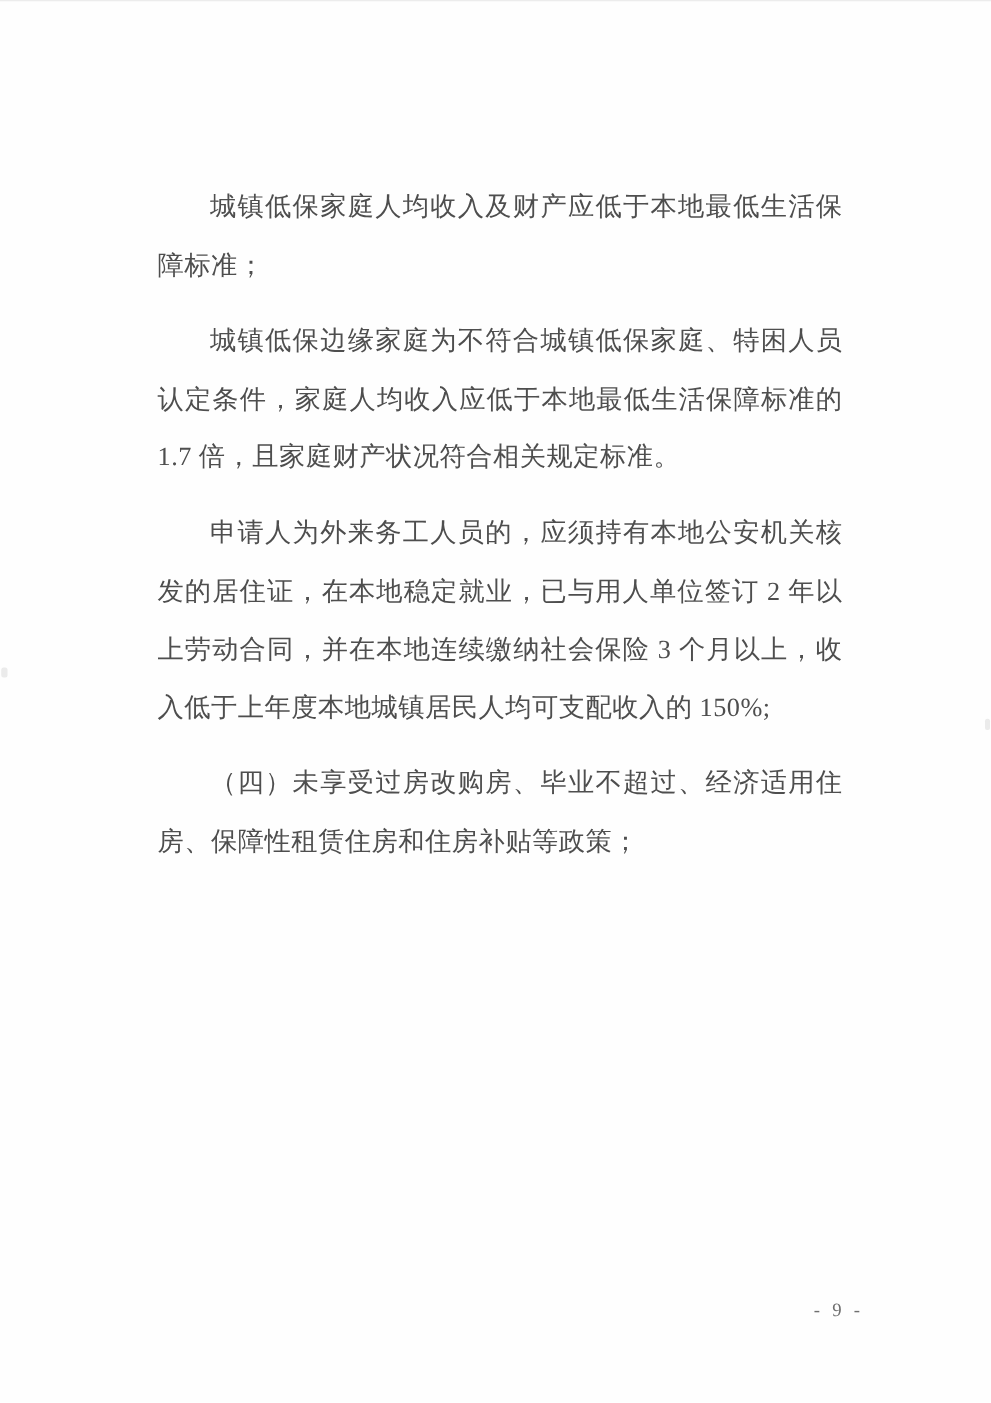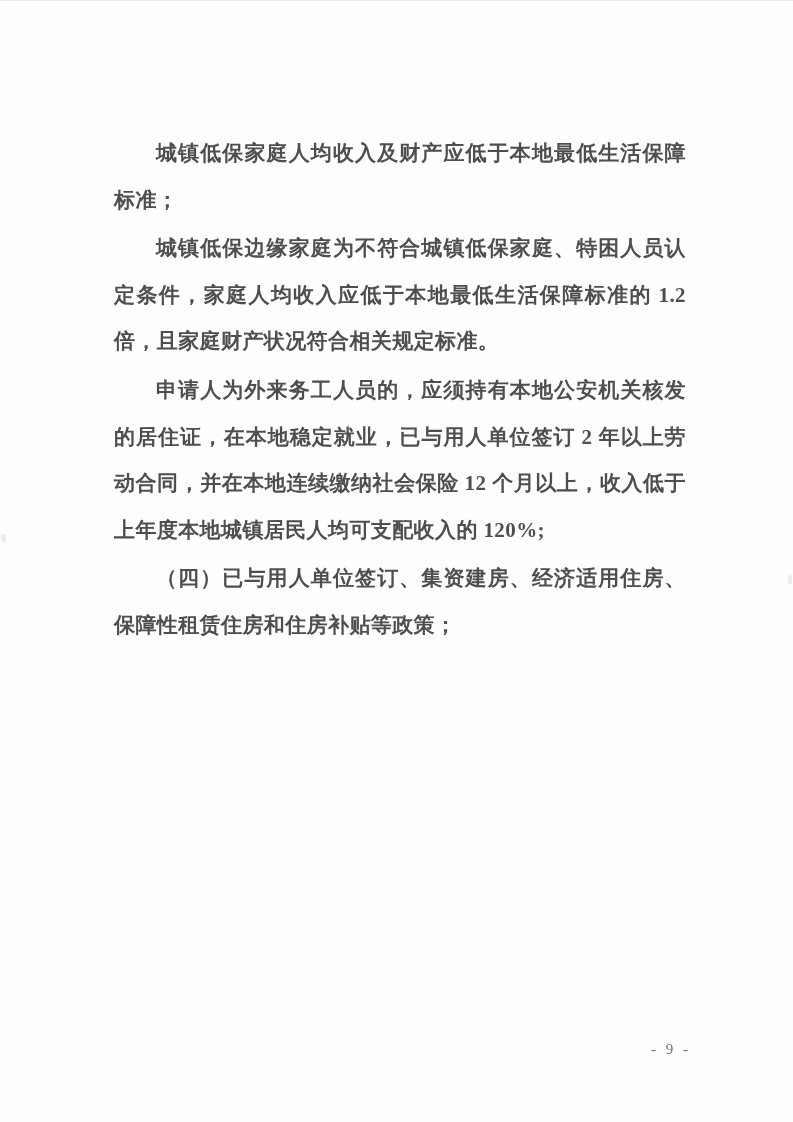--- a/index.html
+++ b/index.html
@@ -22,24 +22,23 @@
     left: 112px;
     top: 127px;
     width: 576px;
     font-size: 21px;
     line-height: 46.6px;
     letter-spacing: 0.4px;
     color: #4e4e4e;
     text-align: justify;
   }
   .para {
-    margin: 2px;
+    margin: 14px;
     padding: 0;
     text-indent: 2em;
-    font-weight: bold;
   }
   .page-number {
     position: absolute;
     top: 1038px;
     right: 102px;
     font-size: 15px;
     line-height: 20px;
     color: #6f6f6f;
     letter-spacing: 3px;
     font-family: "Liberation Serif", "DejaVu Serif", serif;
@@ -64,23 +63,23 @@
     border-radius: 2px;
   }
 </style>
 </head>
 <body>
 
 <div class="page">
 
   <div class="doc-body">
     <p class="para">城镇低保家庭人均收入及财产应低于本地最低生活保障标准；</p>
-    <p class="para">城镇低保边缘家庭为不符合城镇低保家庭、特困人员认定条件，家庭人均收入应低于本地最低生活保障标准的 1.2 倍，且家庭财产状况符合相关规定标准。</p>
-    <p class="para">申请人为外来务工人员的，应须持有本地公安机关核发的居住证，在本地稳定就业，已与用人单位签订 2 年以上劳动合同，并在本地连续缴纳社会保险 12 个月以上，收入低于上年度本地城镇居民人均可支配收入的 120%;</p>
-    <p class="para">（四）已与用人单位签订、集资建房、经济适用住房、保障性租赁住房和住房补贴等政策；</p>
+    <p class="para">城镇低保边缘家庭为不符合城镇低保家庭、特困人员认定条件，家庭人均收入应低于本地最低生活保障标准的 1.7 倍，且家庭财产状况符合相关规定标准。</p>
+    <p class="para">申请人为外来务工人员的，应须持有本地公安机关核发的居住证，在本地稳定就业，已与用人单位签订 2 年以上劳动合同，并在本地连续缴纳社会保险 3 个月以上，收入低于上年度本地城镇居民人均可支配收入的 150%;</p>
+    <p class="para">（四）未享受过房改购房、毕业不超过、经济适用住房、保障性租赁住房和住房补贴等政策；</p>
   </div>
 
   <div class="page-number">- 9 -</div>
 
   <div class="scan-speck speck-left"></div>
   <div class="scan-speck speck-right"></div>
 
 </div>
 
 </body></html>

